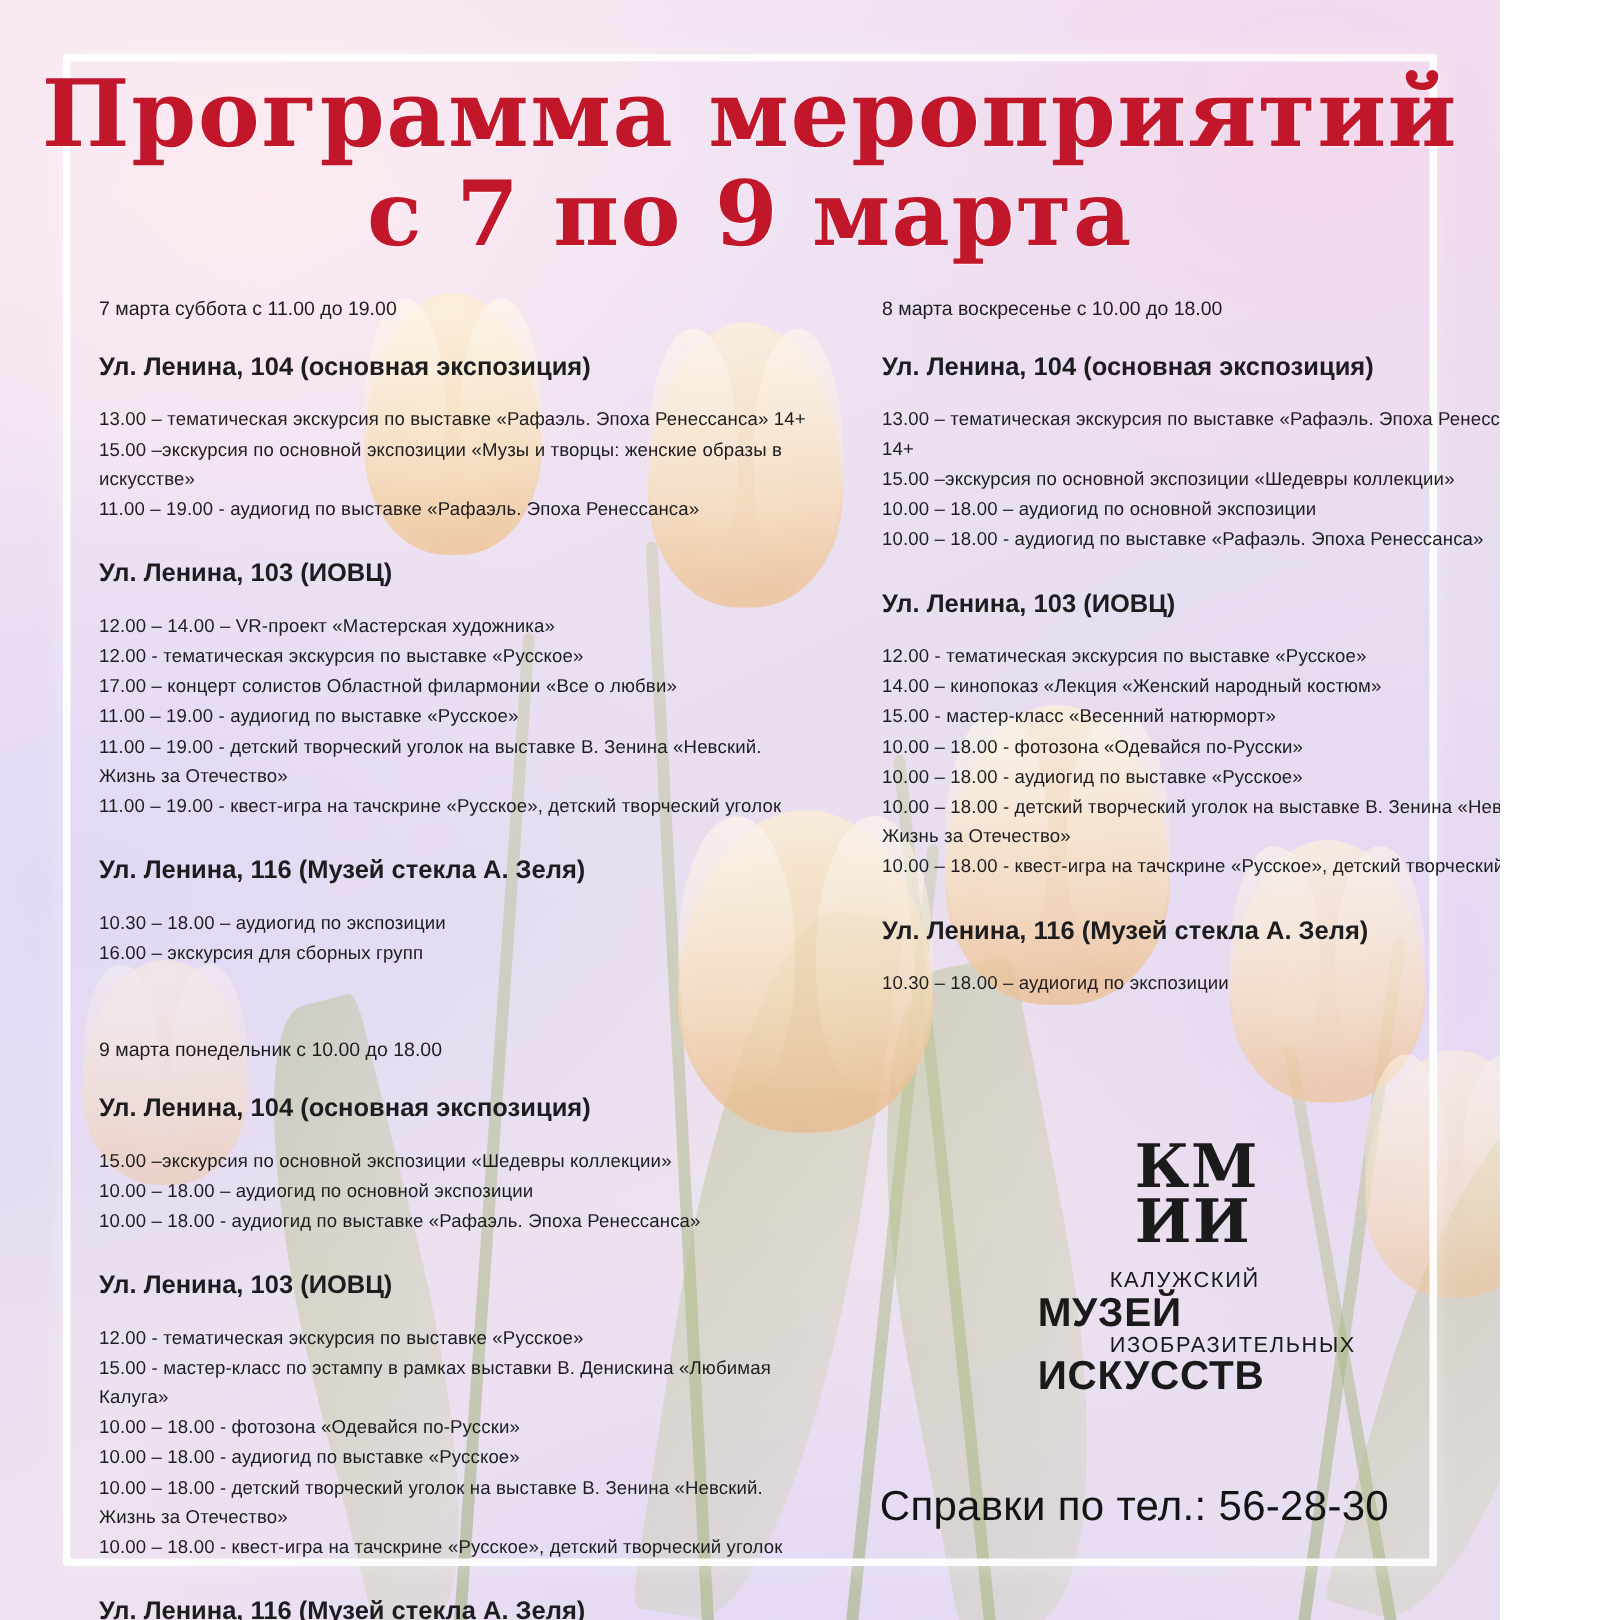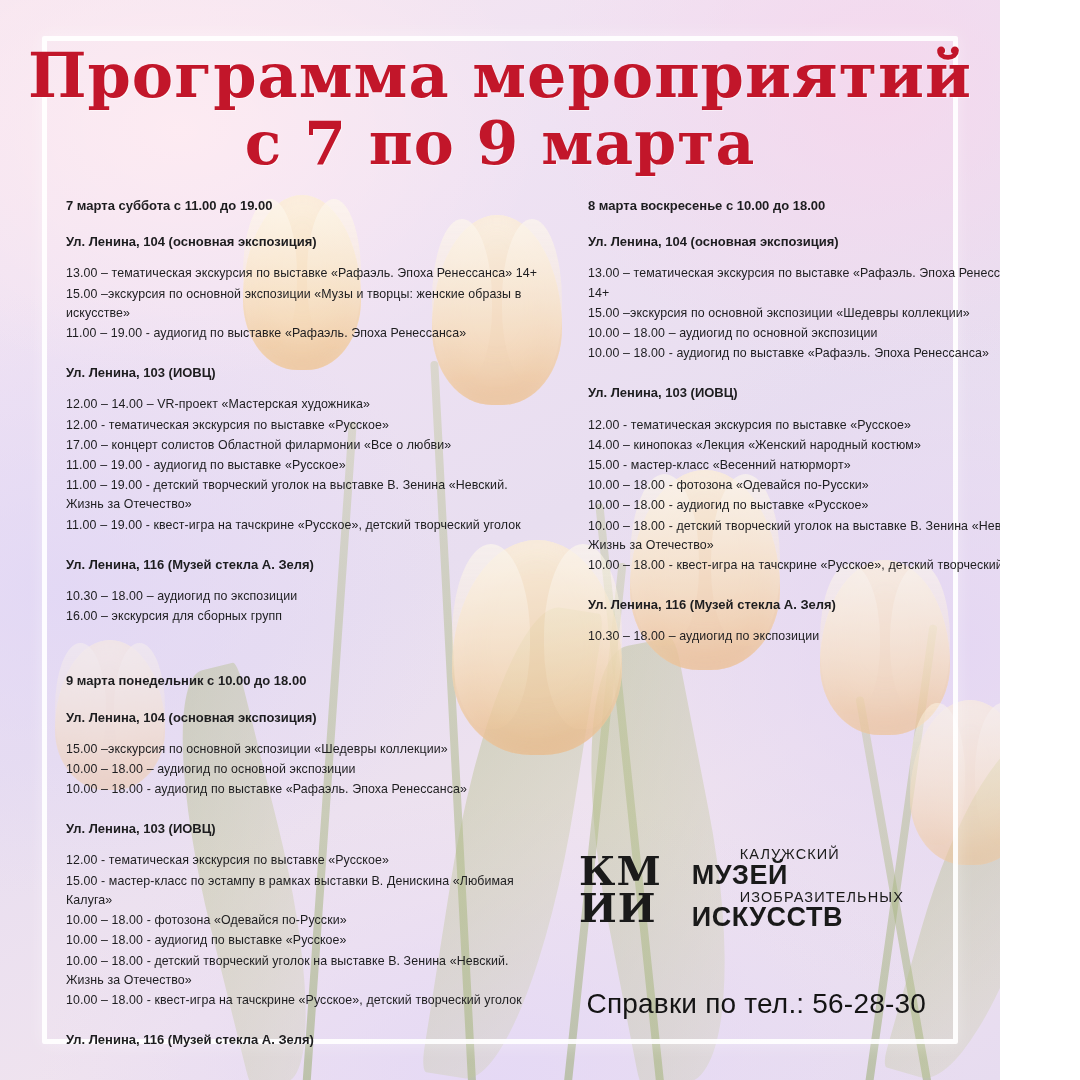--- a/index.html
+++ b/index.html
@@ -104,46 +104,47 @@
   .col {
     position: absolute;
     font-size: 12.6px;
     color: #1d1d1f;
     line-height: 1.55;
   }
   .col-left  { left: 66px;  top: 196px; width: 480px; }
   .col-right { left: 588px; top: 196px; width: 470px; }
 
   .day-head {
-    font-weight: bold;
+    font-weight: normal;
     font-size: 13px;
     margin-bottom: 16px;
   }
   .venue {
     font-weight: bold;
-    font-size: 13px;
+    font-size: 17px;
     margin-top: 20px;
     margin-bottom: 12px;
   }
   .venue.first { margin-top: 0; }
   .evt {
     font-size: 12.4px;
     margin: 0 0 1px 0;
     letter-spacing: 0.1px;
   }
   .gap-big { height: 44px; }
 
   
   .logo {
     position: absolute;
     right: 96px;
     bottom: 148px;
     display: flex;
     align-items: center;
-    gap: 30px;
+    gap: 14px;
+    flex-direction: column;
   }
   .logo-mark {
     font-family: "DejaVu Serif", serif;
     font-weight: bold;
     font-size: 40px;
     line-height: 0.92;
     color: #1a1a1a;
     letter-spacing: 1px;
     text-align: left;
   }

